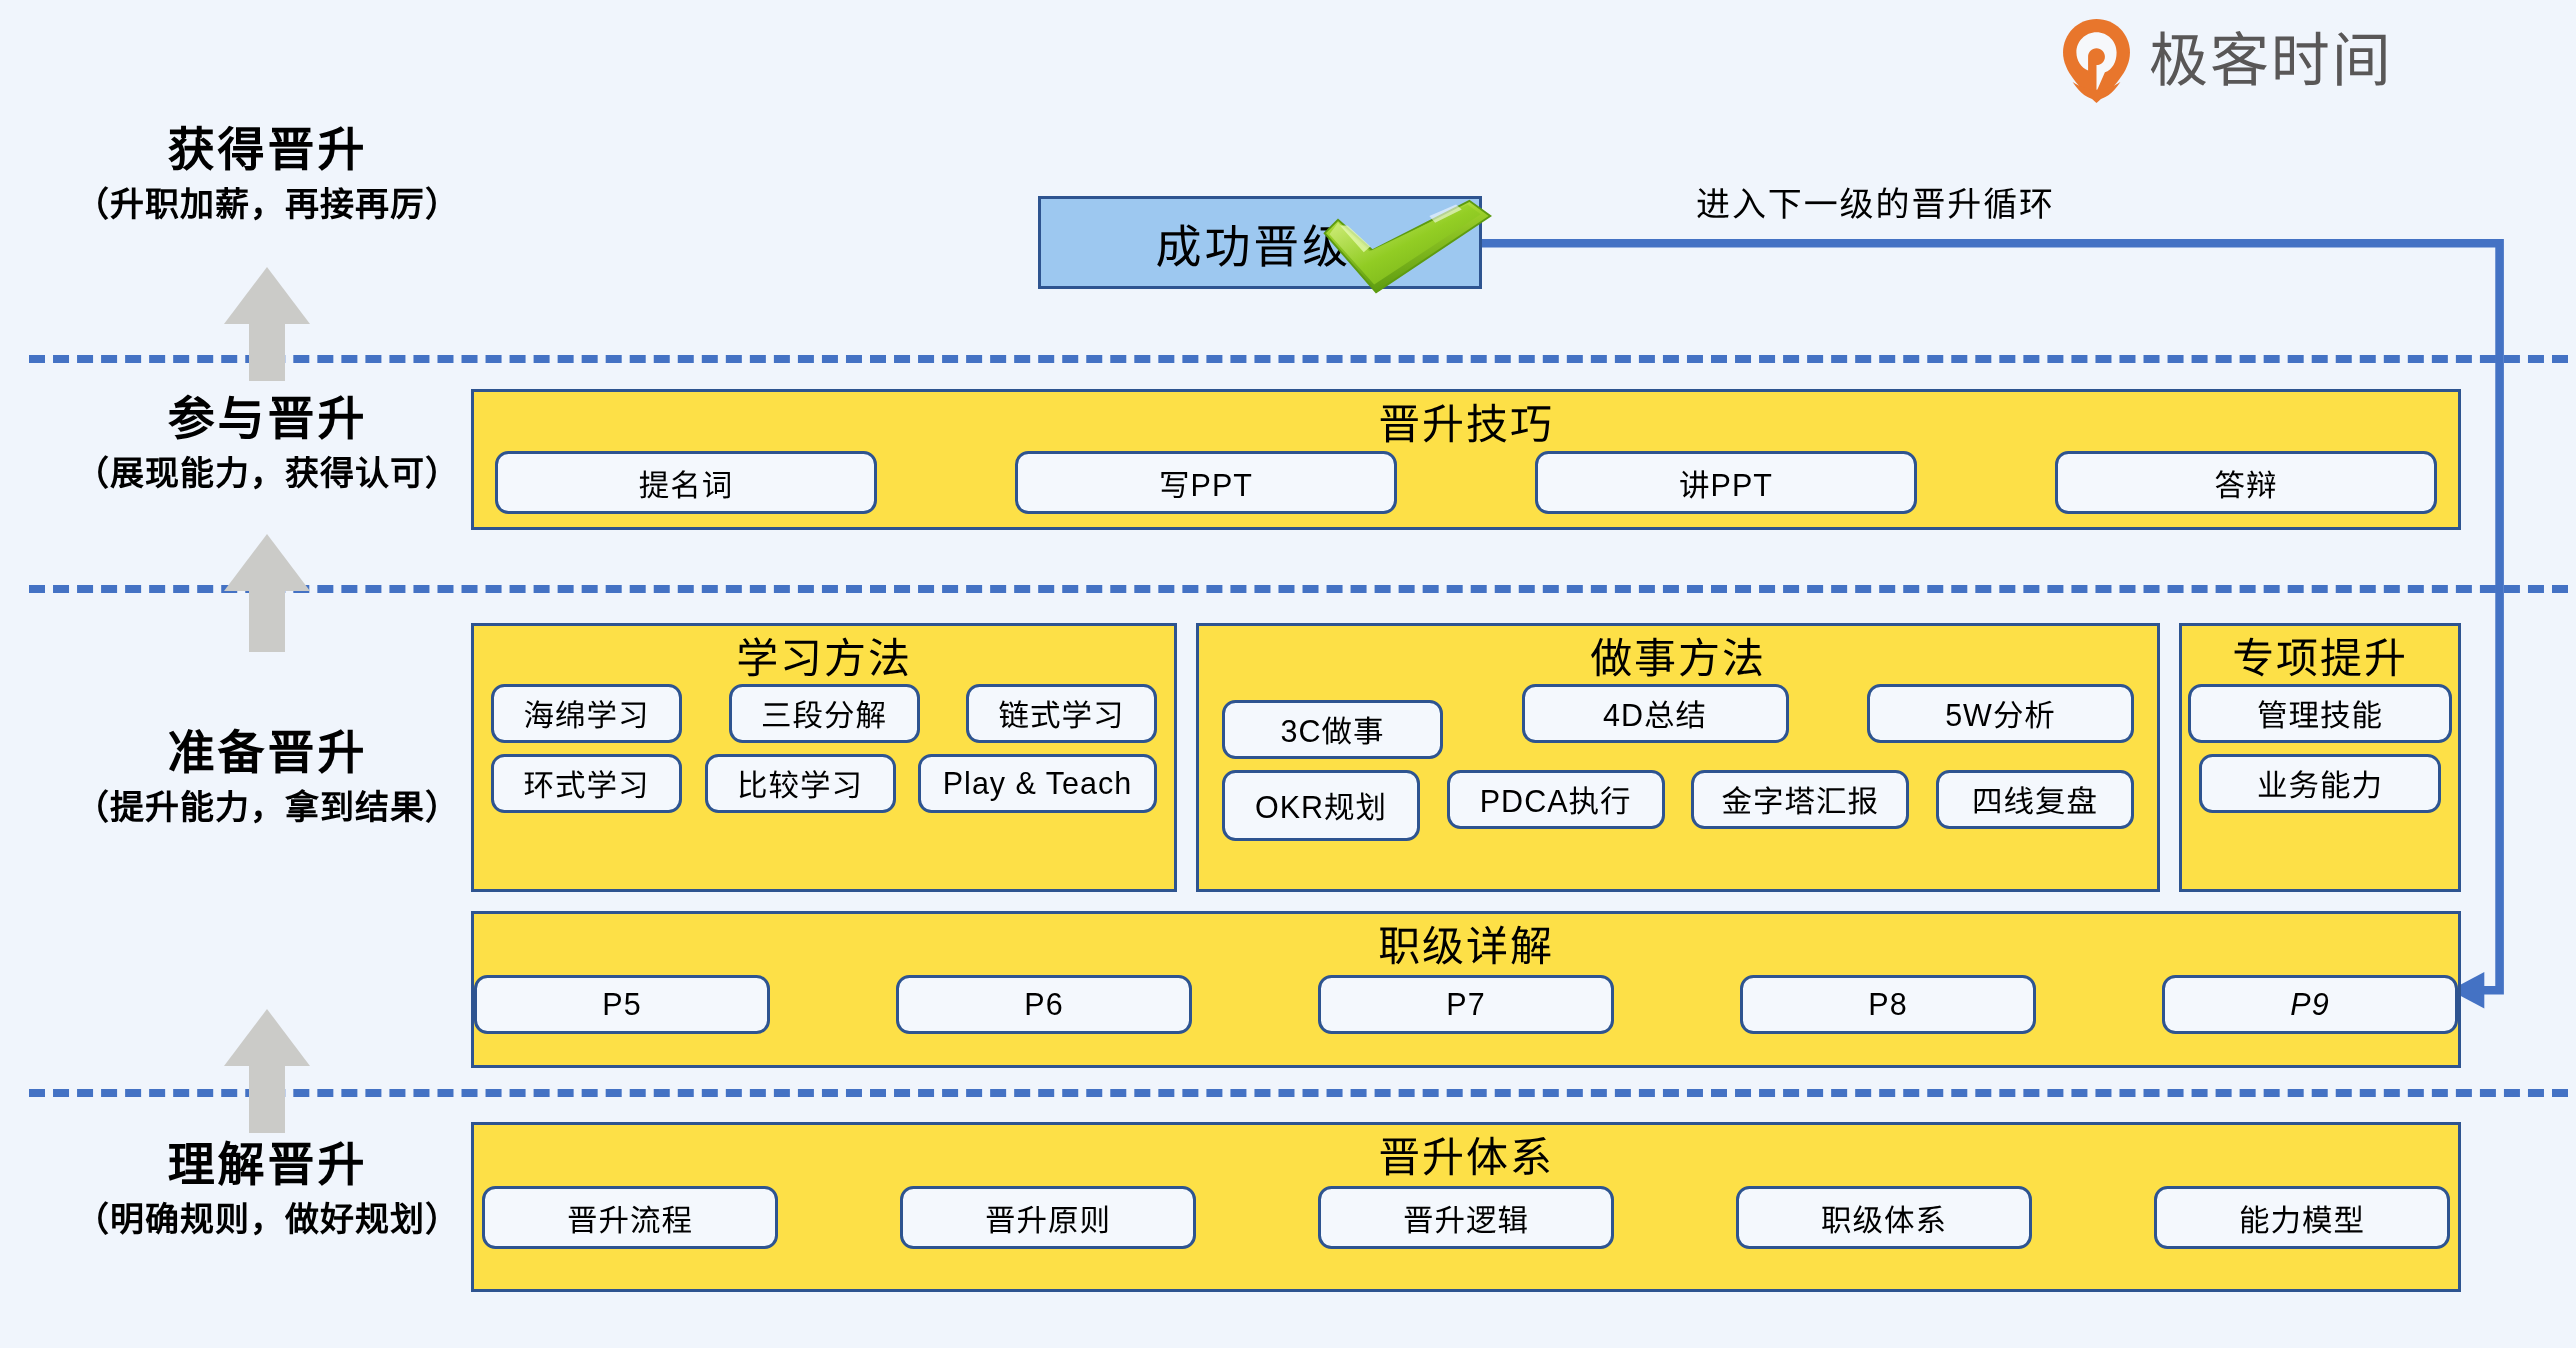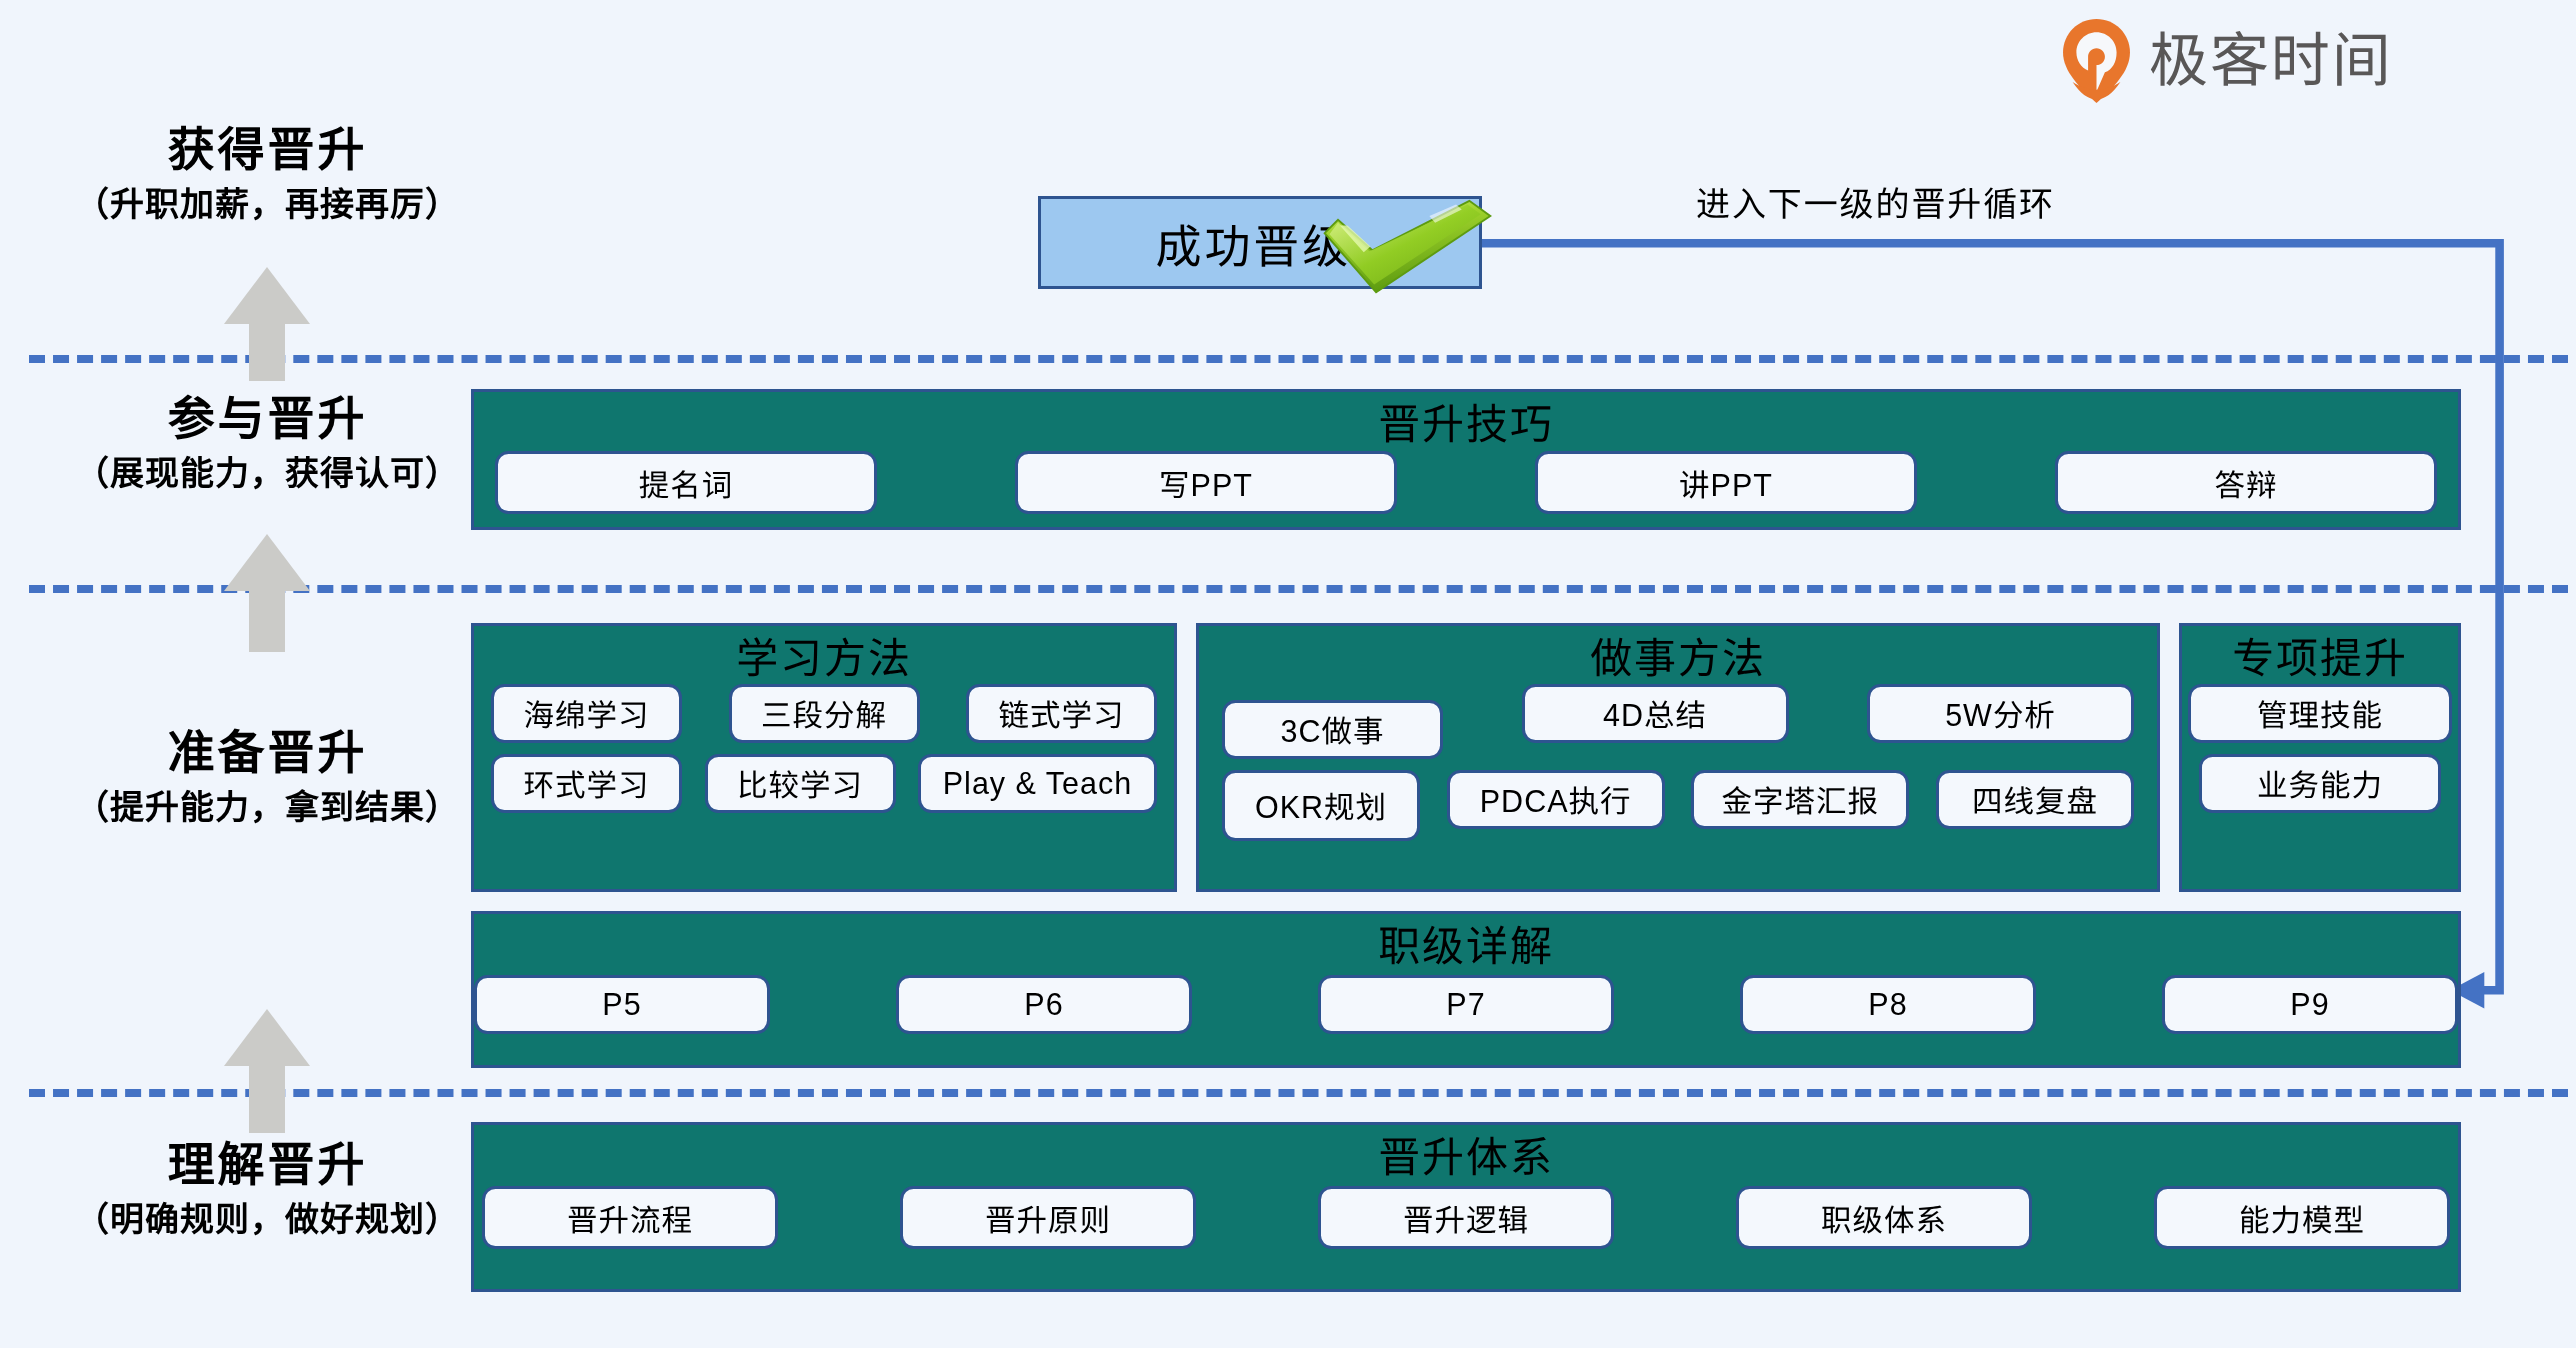--- a/index.html
+++ b/index.html
@@ -37,21 +37,21 @@
   }
 
   
   .stage{position:absolute;text-align:center;color:#000;}
   .stage .t1{font-size:47px;font-weight:700;letter-spacing:2.9px;line-height:1.18;}
   .stage .t2{font-size:34px;font-weight:700;letter-spacing:1px;line-height:1.25;margin-top:5.7px;}
 
   
   .band{
     position:absolute;
-    background:#0f766e;
+    background:#fde047;
     border:3.8px solid #2E5490;
     box-sizing:border-box;
   }
   .band-title{
     text-align:center;color:#000;font-size:42px;font-weight:400;
     letter-spacing:1.9px;margin-top:9.5px;line-height:1.1;
   }
   .chip{
     background:#F4F8FD;
     border:3.8px solid #2E5490;
@@ -215,21 +215,21 @@
     </div>
   </div>
 
   <div class="band" id="band-levels">
     <div class="band-title">职级详解</div>
     <div class="chip-row" style="padding:0 0;margin-top:5.7px;">
       <div class="chip" style="width:296px;height:59px;">P5</div>
       <div class="chip" style="width:296px;height:59px;">P6</div>
       <div class="chip" style="width:296px;height:59px;">P7</div>
       <div class="chip" style="width:296px;height:59px;">P8</div>
-      <div class="chip" style="width:296px;height:59px;">P9</div>
+      <div class="chip" style="width:296px;height:59px;font-style:italic;">P9</div>
     </div>
   </div>
 
   <div class="band" id="band-system">
     <div class="band-title">晋升体系</div>
     <div class="chip-row" style="padding:0 8px;margin-top:5.7px;">
       <div class="chip" style="width:296px;height:63px;">晋升流程</div>
       <div class="chip" style="width:296px;height:63px;">晋升原则</div>
       <div class="chip" style="width:296px;height:63px;">晋升逻辑</div>
       <div class="chip" style="width:296px;height:63px;">职级体系</div>

